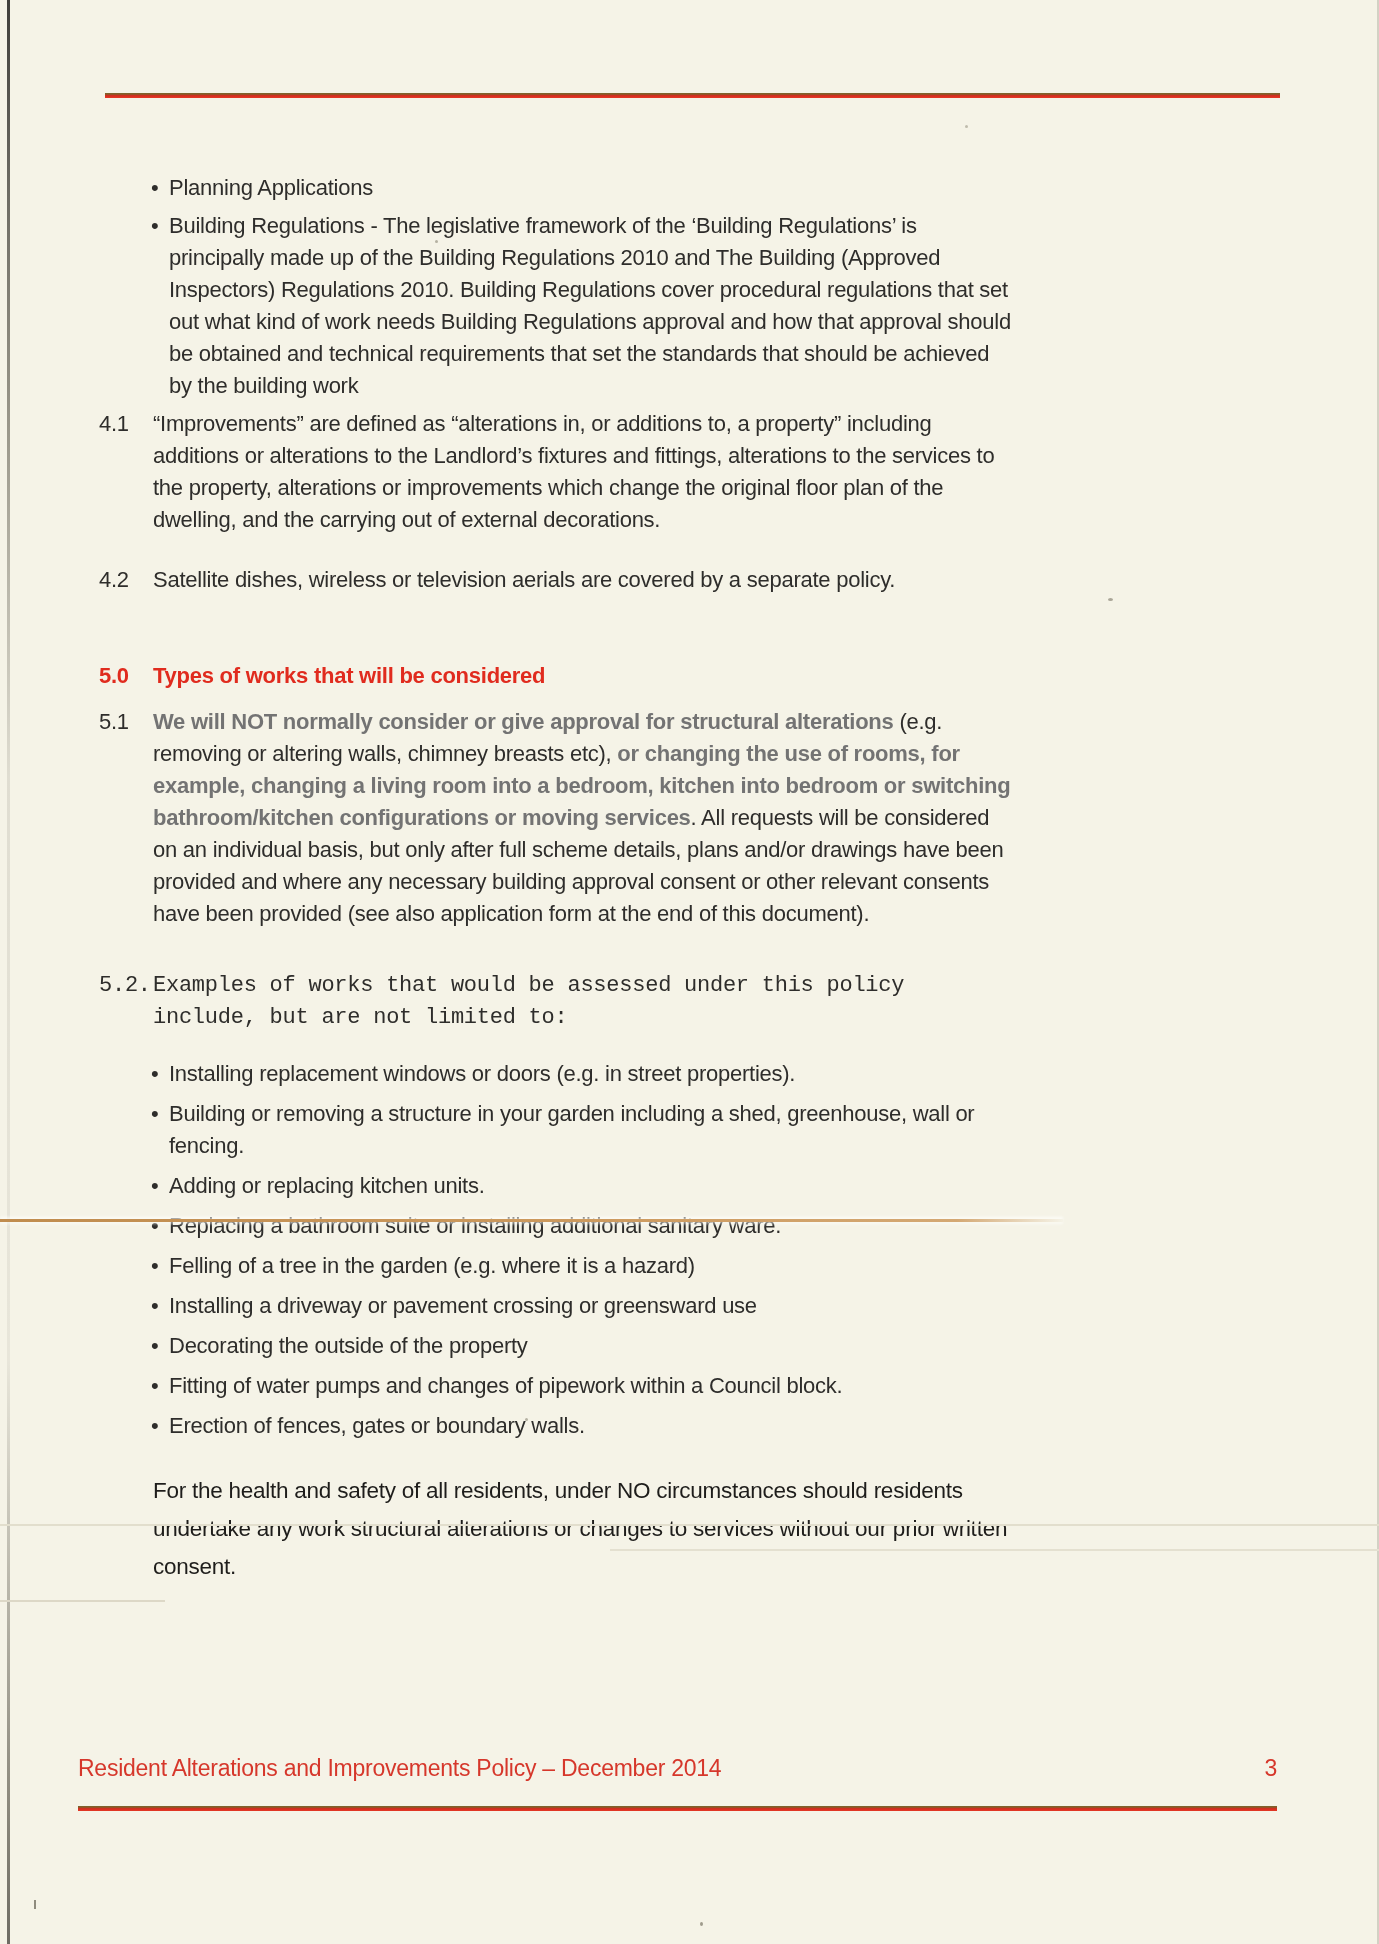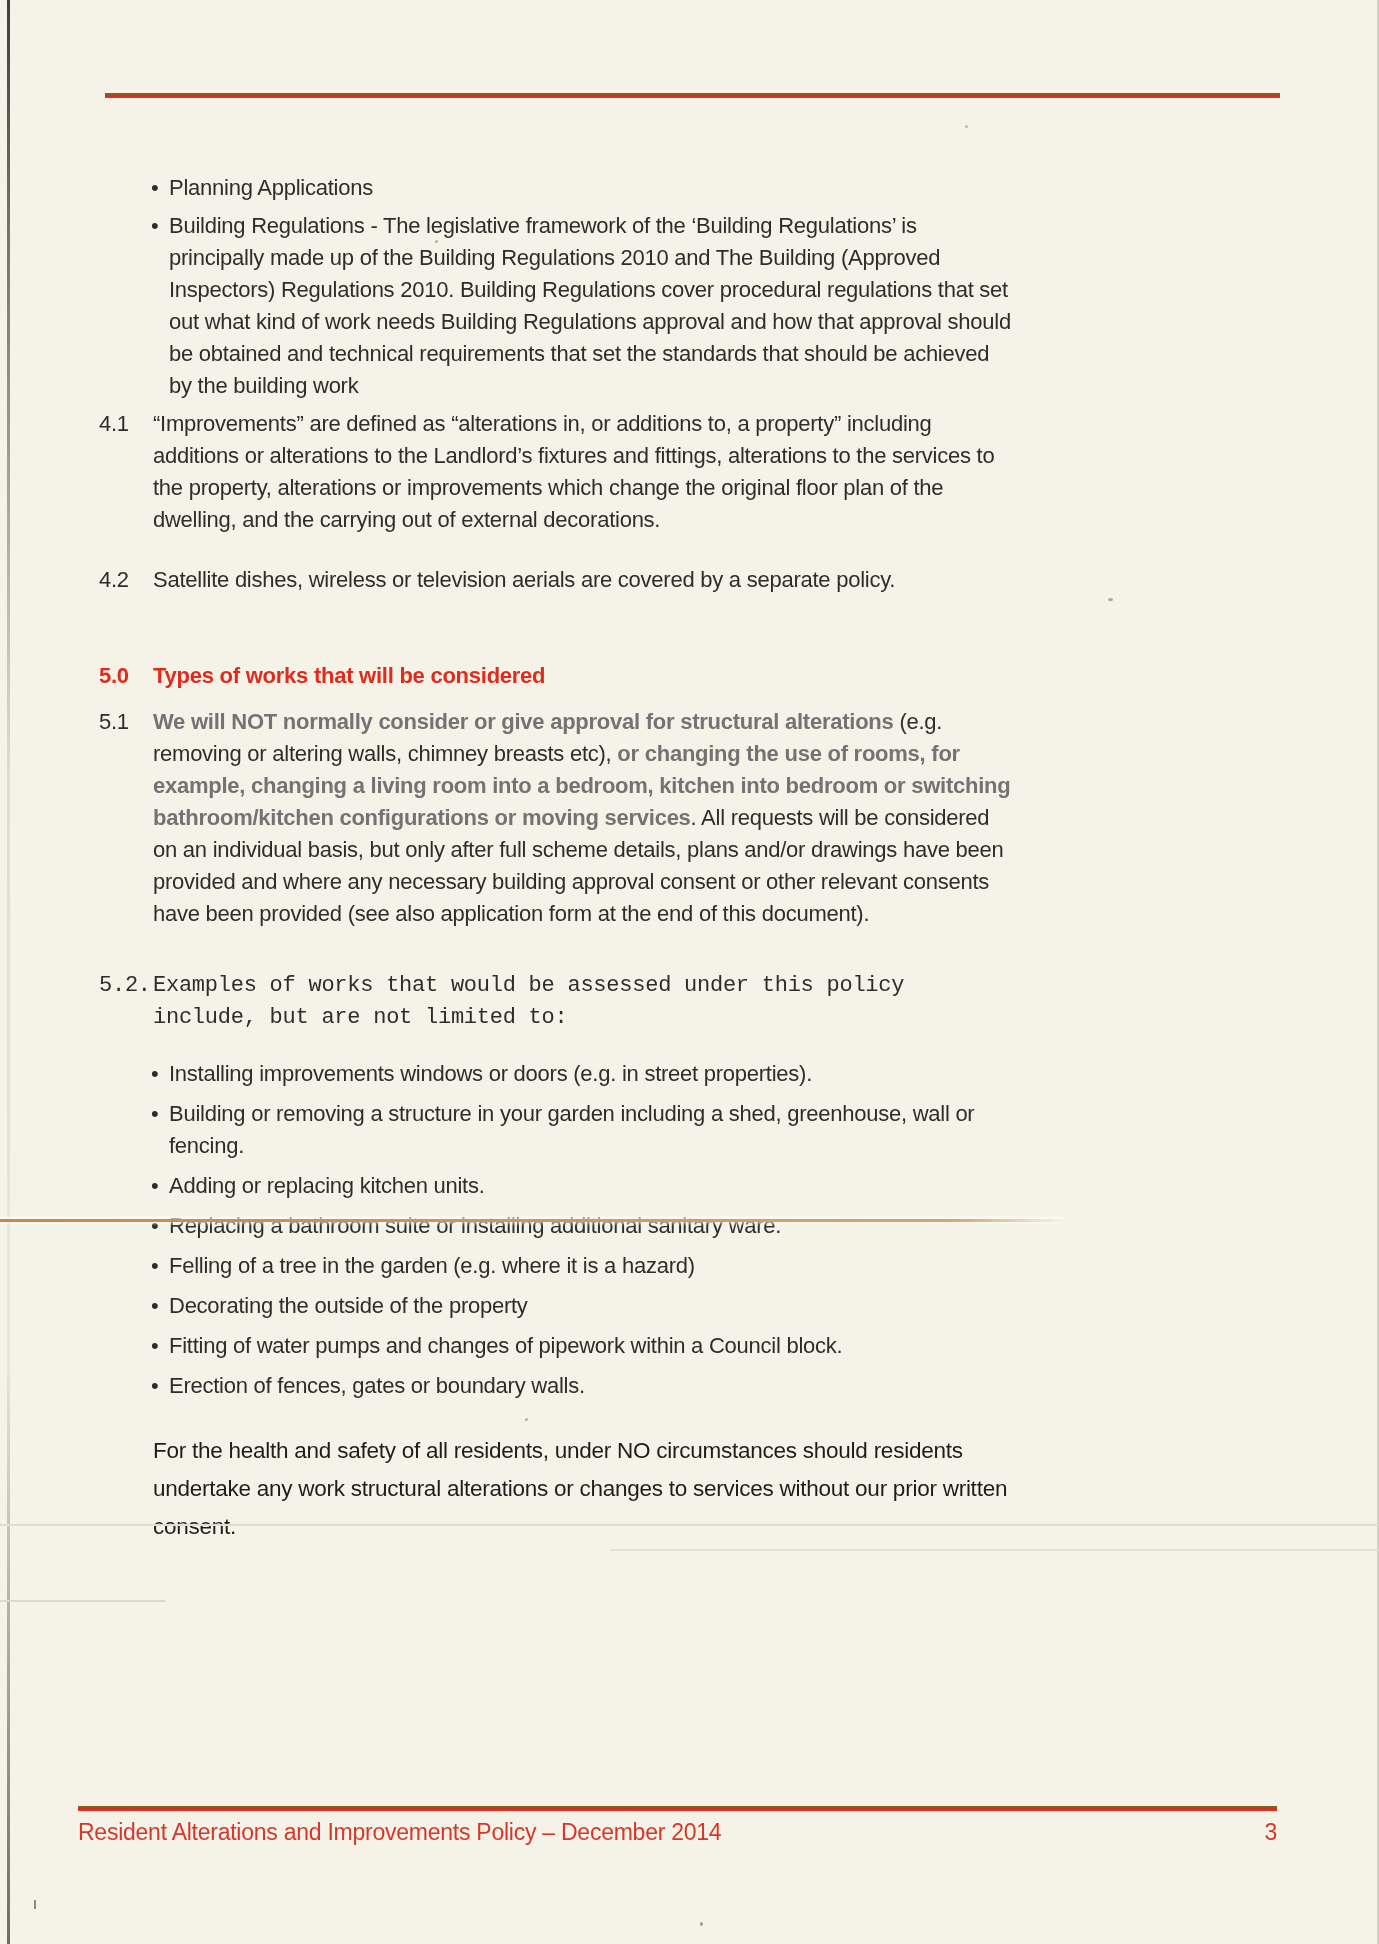--- a/index.html
+++ b/index.html
@@ -72,21 +72,21 @@
   .warning {
     margin:30px 0 0 54px;
     font-weight:normal;
     font-size:22.5px;
     line-height:38px;
     color:#1e1d1b;
   }
 
   
   .footer {
-    position:absolute; left:78px; top:1816px; width:1199px;
+    position:absolute; left:78px; top:1752px; width:1199px;
     display:flex; justify-content:space-between; align-items:flex-start;
     color:#d6372b; font-size:23px; line-height:32px;
   }
 </style>
 </head>
 <body>
 
 <div class="page">
 
   <div class="edge-left"></div>
@@ -121,25 +121,26 @@
       <span>5.1</span>
       <p><b>We will NOT normally consider or give approval for structural alterations</b><span> (e.g. removing or altering walls, chimney breasts etc), </span><b>or changing the use of rooms, for example, changing a living room into a bedroom, kitchen into bedroom or switching bathroom/kitchen configurations or moving services</b><span>. All requests will be considered on an individual basis, but only after full scheme details, plans and/or drawings have been provided and where any necessary building approval consent or other relevant consents have been provided (see also application form at the end of this document).</span></p>
     </div>
 
     <div class="item gap52">
       <span>5.2.</span>
       <p>Examples of works that would be assessed under this policy include, but are not limited to:</p>
     </div>
 
     <ul class="blist works">
-      <li>Installing improvements windows or doors (e.g. in street properties).</li>
+      <li>Installing replacement windows or doors (e.g. in street properties).</li>
       <li>Building or removing a structure in your garden including a shed, greenhouse, wall or fencing.</li>
       <li>Adding or replacing kitchen units.</li>
       <li>Replacing a bathroom suite or installing additional sanitary ware.</li>
       <li>Felling of a tree in the garden (e.g. where it is a hazard)</li>
+      <li>Installing a driveway or pavement crossing or greensward use</li>
       <li>Decorating the outside of the property</li>
       <li>Fitting of water pumps and changes of pipework within a Council block.</li>
       <li>Erection of fences, gates or boundary walls.</li>
     </ul>
 
     <p class="warning">For the health and safety of all residents, under NO circumstances should residents undertake any work structural alterations or changes to services without our prior written consent.</p>
 
   </div>
 
   <div class="crease"></div>

